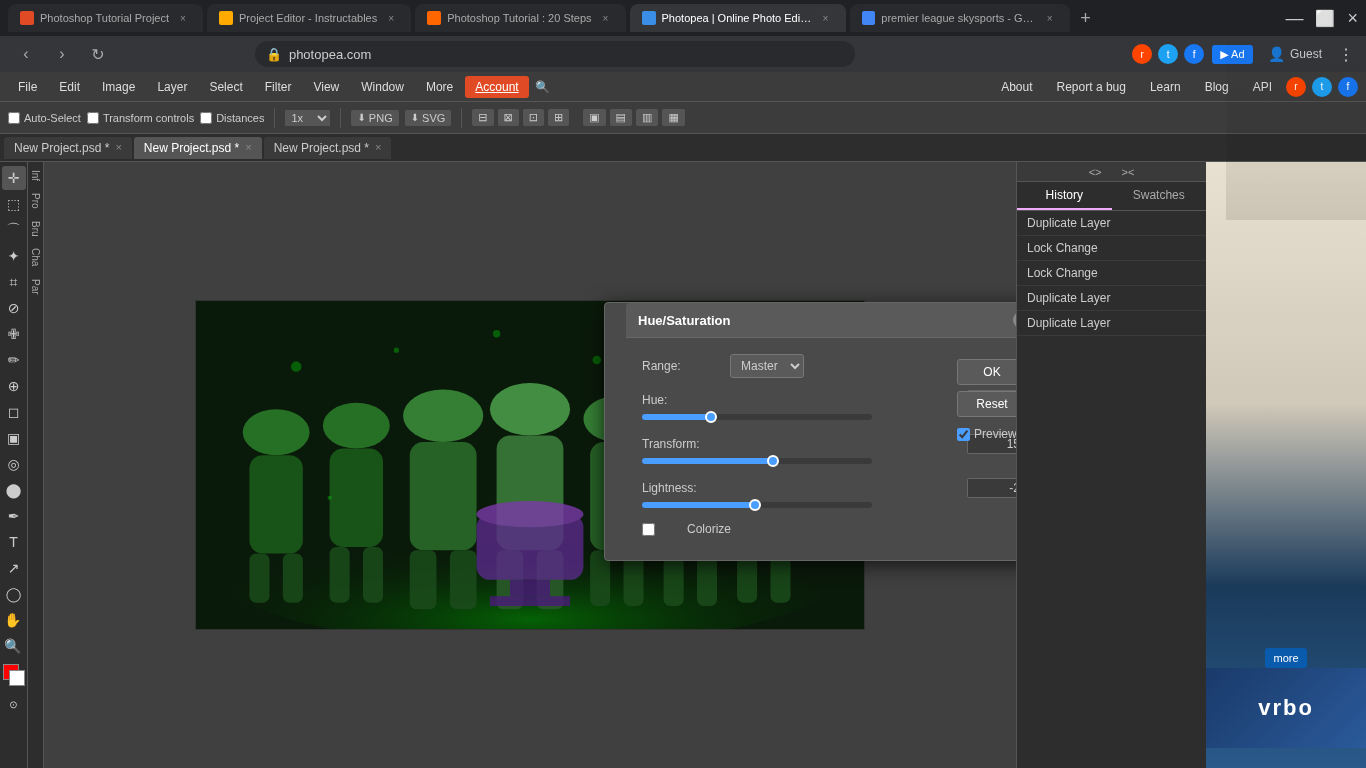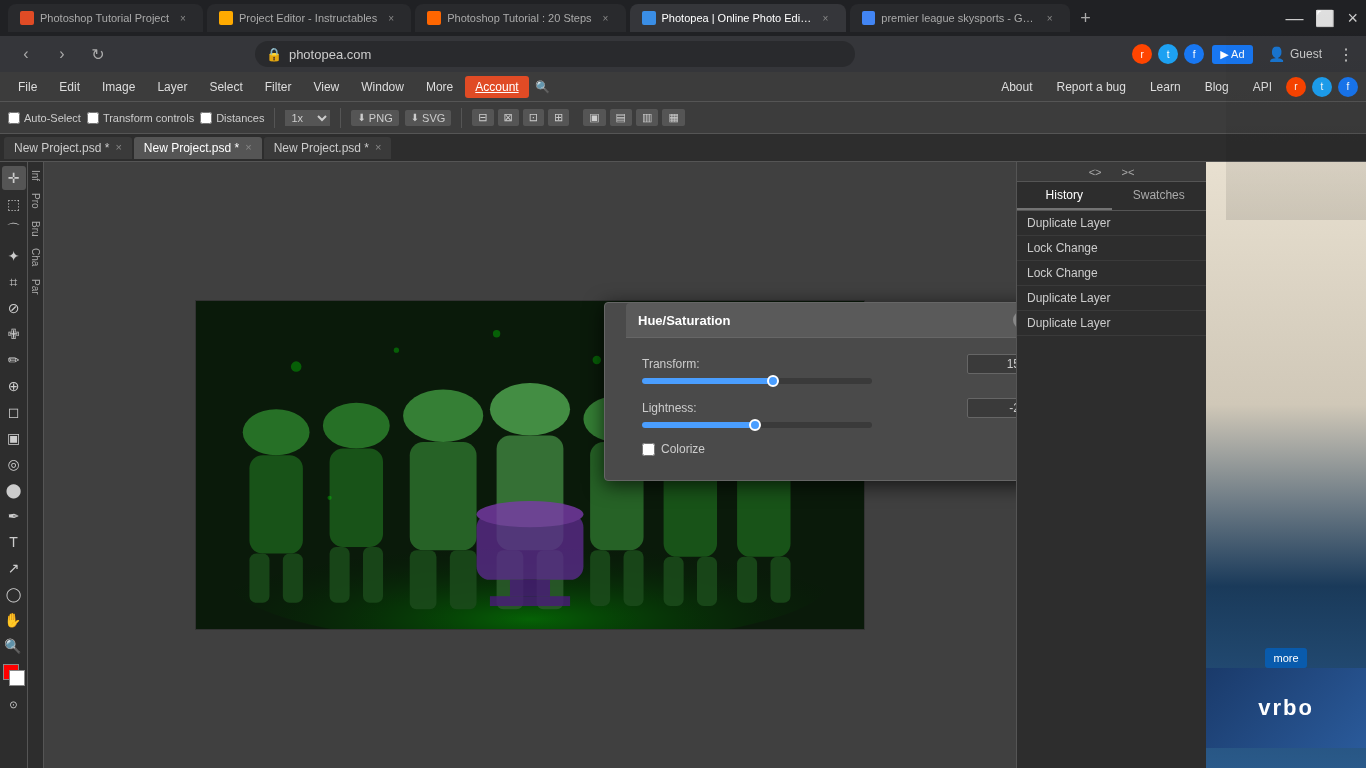--- a/index.html
+++ b/index.html
@@ -61,21 +61,21 @@
       radial-gradient(ellipse at 50% 80%, rgba(0,180,0,0.3) 0%, transparent 60%),
       radial-gradient(ellipse at 30% 50%, rgba(0,100,0,0.4) 0%, transparent 50%),
       radial-gradient(ellipse at 70% 30%, rgba(0,150,0,0.2) 0%, transparent 50%),
       linear-gradient(180deg, #0a1a0a 0%, #1a3a1a 40%, #0d2d0d 100%); }
 
     
     .right-panel { width: 190px; background: #2d2d2d; border-left: 1px solid #555; display: flex; flex-direction: column; }
     .panel-collapse-btn { height: 20px; display: flex; align-items: center; justify-content: center; background: #3a3a3a; border-bottom: 1px solid #555; cursor: pointer; font-size: 11px; color: #aaa; gap: 20px; }
     .panel-tabs { display: flex; border-bottom: 1px solid #555; }
     .panel-tab { flex: 1; text-align: center; padding: 6px 4px; cursor: pointer; font-size: 12px; color: #aaa; border-bottom: 2px solid transparent; }
-    .panel-tab.active { color: #fff; border-bottom: 2px solid #737373; }
+    .panel-tab.active { color: #fff; border-bottom: 2px solid #f0abfc; }
     .panel-content { flex: 1; overflow-y: auto; }
     .history-item { padding: 5px 10px; border-bottom: 1px solid #3a3a3a; font-size: 12px; color: #ccc; cursor: pointer; }
 
     
     .side-labels { width: 16px; background: #2d2d2d; display: flex; flex-direction: column; align-items: center; padding: 4px 0; gap: 4px; border-right: 1px solid #555; }
     .side-label { font-size: 10px; color: #aaa; writing-mode: vertical-rl; cursor: pointer; padding: 4px 2px; }
 
     
     .dialog-overlay { position: absolute; top: 0; left: 0; right: 0; bottom: 0; pointer-events: none; }
     .hue-sat-dialog { position: absolute; top: 140px; left: 560px; width: 440px; background: #4a4a4a; border: 1px solid #666; border-radius: 4px; box-shadow: 0 4px 20px rgba(0,0,0,0.7); pointer-events: all; padding-left: 21px; }
@@ -360,21 +360,48 @@
     </div>
 
     <div class="dialog-overlay">
       <div class="hue-sat-dialog">
         <div class="dialog-titlebar">
           <span class="dialog-title">Hue/Saturation</span>
           <div class="dialog-close">×</div>
         </div>
         <div class="dialog-body">
 
-
+          <div class="dialog-row">
+            <span class="dialog-label">Range:</span>
+            <select class="range-select">
+              <option>Master</option>
+              <option>Reds</option>
+              <option>Greens</option>
+              <option>Blues</option>
+            </select>
+            <div style="position:absolute;right:16px;top:56px;display:flex;flex-direction:column;gap:6px;">
+              <div class="dialog-btn primary">OK</div>
+              <div class="dialog-btn">Reset</div>
+              <div style="display:flex;align-items:center;gap:4px;margin-top:4px;">
+                <input type="checkbox" class="dialog-checkbox" checked="" style="">
+                <span style="color:#ccc;font-size:12px;">Preview</span>
+              </div>
+            </div>
+          </div>
+
+          <div class="dialog-slider-row">
+            <div class="slider-header">
+              <span class="slider-label">Hue:</span>
+              <div class="slider-value">-83</div>
+            </div>
+            <div class="slider-track" style="width:230px;">
+              <div class="slider-fill" style="width:30%;"></div>
+              <div class="slider-thumb" style="left:calc(30% - 6px);"></div>
+            </div>
+          </div>
 
           <div class="dialog-slider-row">
             <div class="slider-header">
               <span class="slider-label">Transform:</span>
               <div class="slider-value">15</div>
             </div>
             <div class="slider-track" style="width:230px;">
               <div class="slider-fill" style="width:57%;"></div>
               <div class="slider-thumb" style="left:calc(57% - 6px);"></div>
             </div>
@@ -386,21 +413,21 @@
               <div class="slider-value">-2</div>
             </div>
             <div class="slider-track" style="width:230px;">
               <div class="slider-fill" style="width:49%;"></div>
               <div class="slider-thumb" style="left:calc(49% - 6px);"></div>
             </div>
           </div>
 
           <div class="checkbox-row">
             <input type="checkbox" class="dialog-checkbox" style="">
-            <span style="color:#ccc;font-size:12px;">Colorize</span>
+            <span style="color:#ccc;font-size:12px;margin-left:26px;">Colorize</span>
           </div>
 
         </div>
       </div>
     </div>
   </div>
 
   <div class="right-panel">
     <div class="panel-collapse-btn">
       <span>&lt;&gt;</span>

